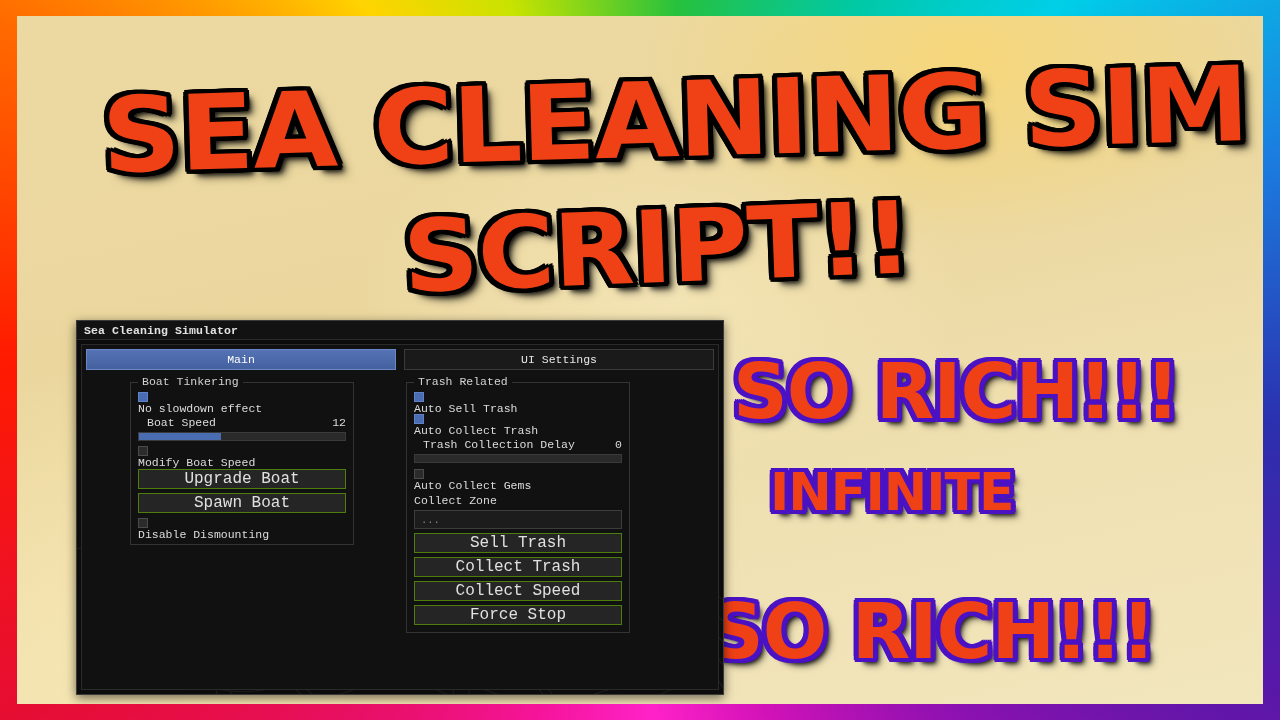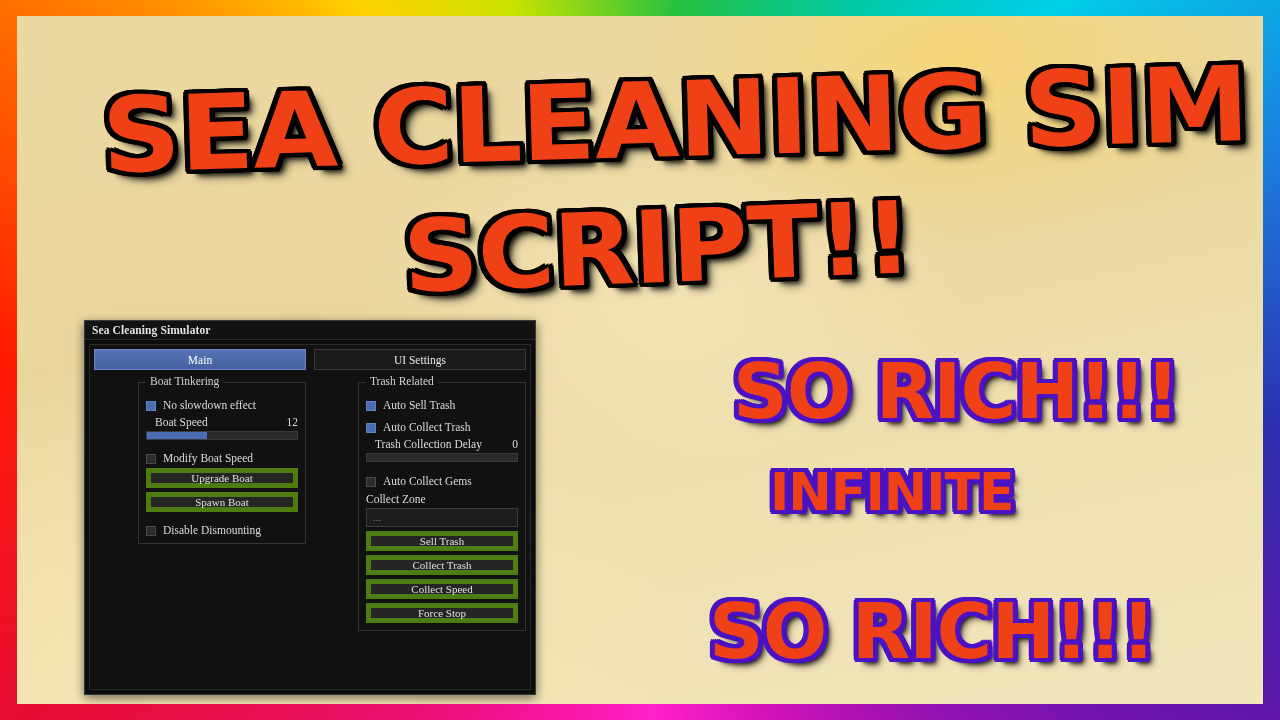--- a/index.html
+++ b/index.html
@@ -96,28 +96,28 @@
     transform: rotate(-2.2deg) scaleX(1.05);
   }
 
   #hype1 { left: 716px; top: 338px; font-size: 76px; }
   #hype2 { left: 753px; top: 450px; font-size: 52px; }
   #hype3 { left: 692px; top: 578px; font-size: 76px; }
 
   
   #gui-panel {
     position: absolute;
-    left: 67px;
+    left: 59px;
     top: 304px;
-    width: 452px;
+    width: 648px;
     height: 375px;
     background: #0c0c0c;
     border: 1px solid #3a3a3a;
     box-shadow: 0 3px 10px rgba(0,0,0,0.55);
-    font-family: Liberation Serif, serif;
+    font-family: Liberation Mono, monospace;
     color: #d8d8d8;
     overflow: hidden;
   }
 
   
   #gui-texture {
     position: absolute;
     inset: 0;
     pointer-events: none;
     opacity: 0.85;
@@ -195,24 +195,25 @@
     background: #111111;
     padding: 0 4px;
     font-size: 11.5px;
     color: #d2d2d2;
     white-space: nowrap;
   }
 
   
   .checkrow {
     display: flex;
-    align-items: flex-end;
+    align-items: flex-start;
     height: 19px;
     margin-bottom: 3px;
     cursor: pointer;
+    flex-direction: column;
   }
   .cbox {
     width: 10px;
     height: 10px;
     margin-right: 7px;
     border: 1px solid #4a4a4a;
     background: #2b2b2b;
     flex: none;
   }
   .cbox.checked {
@@ -245,24 +246,24 @@
     background: #4a6cb0;
   }
 
   
   .gbutton {
     display: flex;
     align-items: center;
     justify-content: center;
     height: 20px;
     margin-top: 4px;
-    font-size: 11px;
+    font-size: 16px;
     color: #e0e0e0;
     background: #252525;
-    border: 5px solid #4d7c0f;
+    border: 1px solid #4d7c0f;
     cursor: pointer;
   }
 
   
   .glabel {
     font-size: 11.5px;
     color: #dcdcdc;
     margin-top: 6px;
     margin-bottom: 3px;
   }

